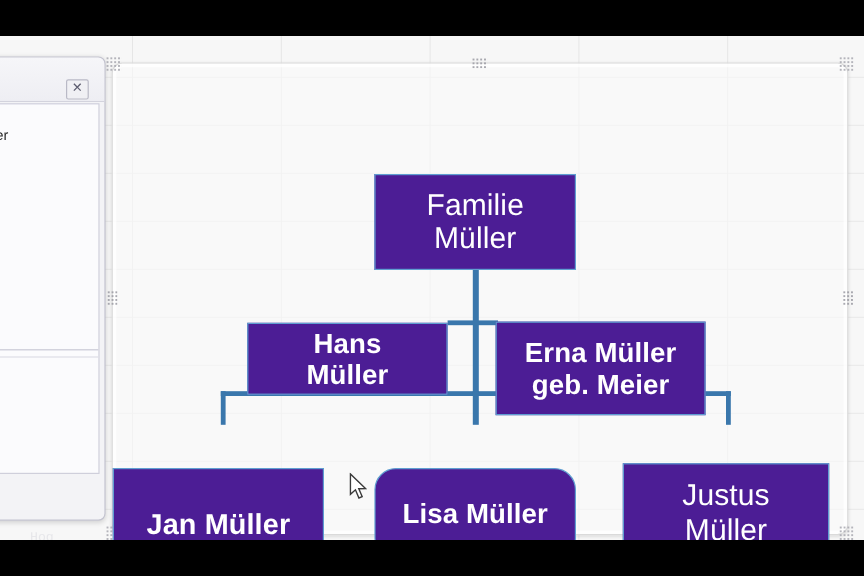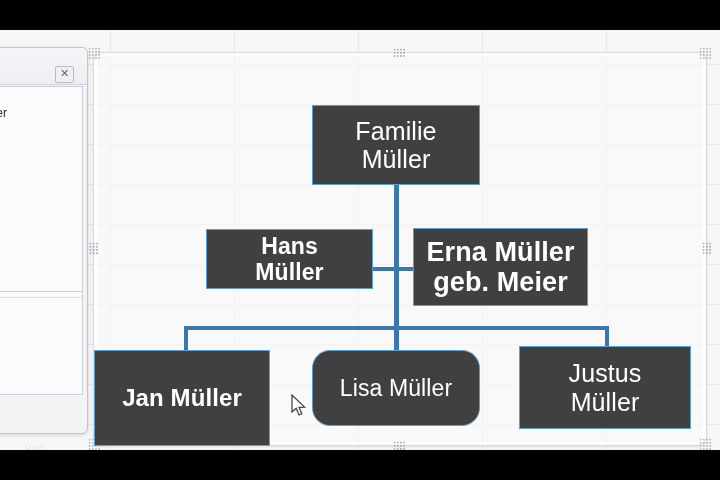--- a/index.html
+++ b/index.html
@@ -174,32 +174,33 @@
 
   
   #diagram {
     position: absolute;
     left: 0; top: 0;
     width: 612px;
     height: 392px;
   }
   .node {
     position: absolute;
-    background: #404040;
+    background: #4c1d95;
     border: 1px solid #5f9ed1;
     box-sizing: border-box;
     color: #ffffff;
     font-family: "Liberation Sans", sans-serif;
     display: flex;
     align-items: center;
     justify-content: center;
     text-align: center;
     line-height: 1.13;
     white-space: pre-line;
     letter-spacing: 0.1px;
+    margin-top: 40px;
   }
   .connector {
     position: absolute;
     background: #3a77ac;
   }
 
   
   #cursor {
     position: absolute;
     left: 291px;
@@ -251,30 +252,30 @@
         <div class="node" style="left:218px; top:52px; width:168px; height:80px; font-size:25px;">
           <span>Familie
 Müller</span>
         </div>
 
         <div class="node" style="left:112px; top:176px; width:167px; height:60px; font-size:23px; font-weight:bold;">
           <span>Hans
 Müller</span>
         </div>
 
-        <div class="node" style="left:319px; top:175px; width:175px; height:78px; font-size:27px; font-weight:bold;">
+        <div class="node" style="left:319px; top:175px; width:175px; height:78px; font-size:23px; font-weight:bold;">
           <span>Erna Müller
 geb. Meier</span>
         </div>
 
         <div class="node" style="left:0; top:297px; width:176px; height:96px; font-size:24px; font-weight:bold;">
           <span>Jan Müller</span>
         </div>
 
-        <div class="node" style="left:218px; top:297px; width:168px; height:76px; font-size:23px; font-weight:normal;border-radius:18px;">
+        <div class="node" style="left:218px; top:297px; width:168px; height:76px; font-size:23px; font-weight:bold;border-radius:18px;">
           <span>Lisa Müller</span>
         </div>
 
         <div class="node" style="left:425px; top:293px; width:172px; height:83px; font-size:25px;">
           <span>Justus
 Müller</span>
         </div>
 
       </div>
     </div>

